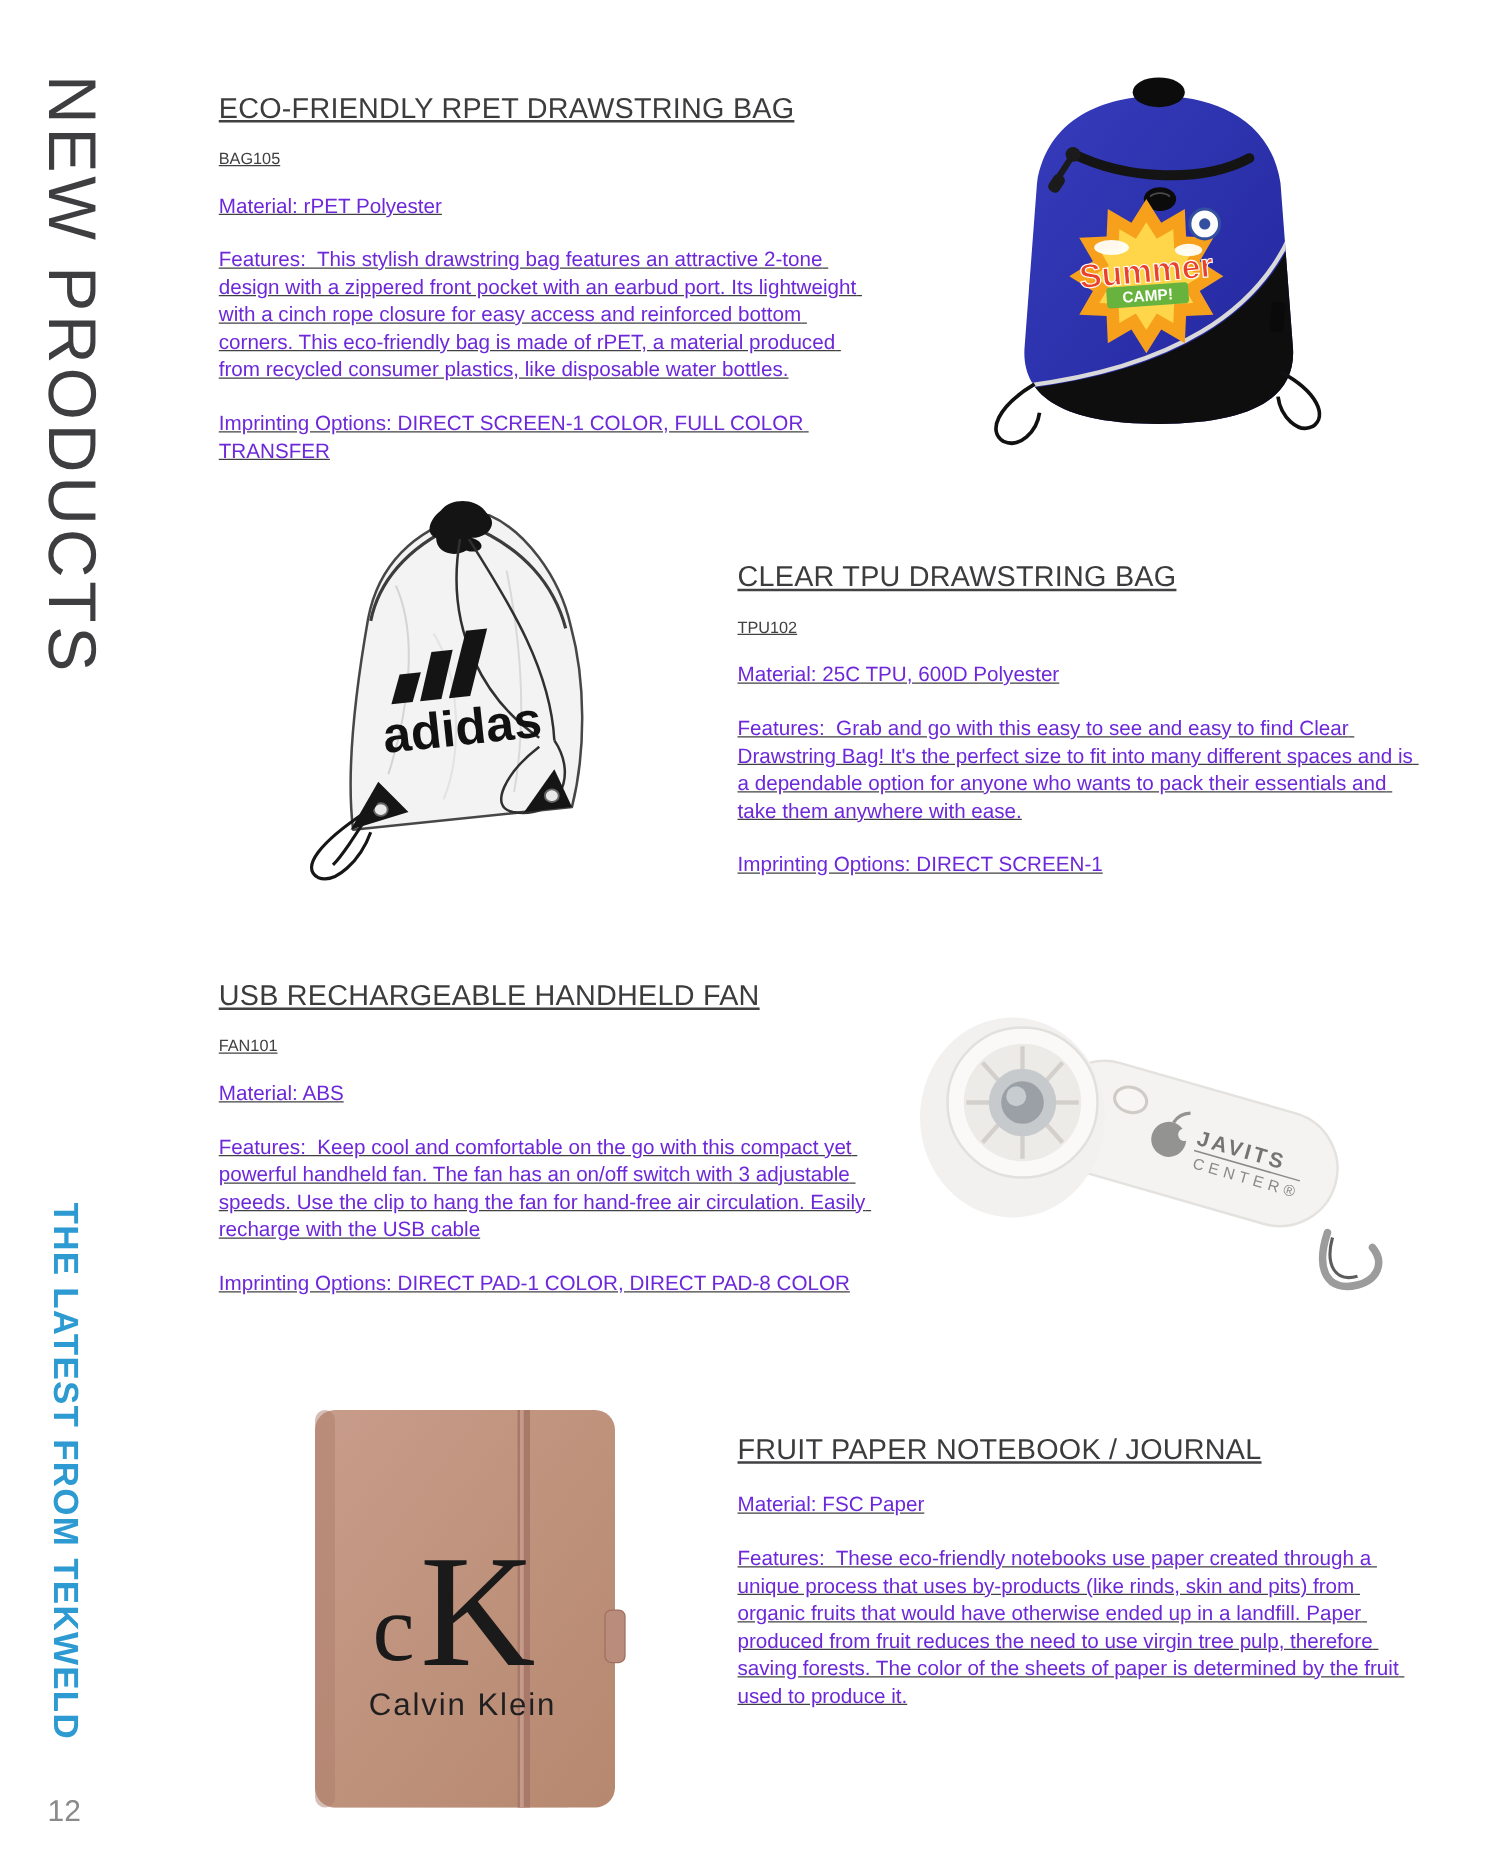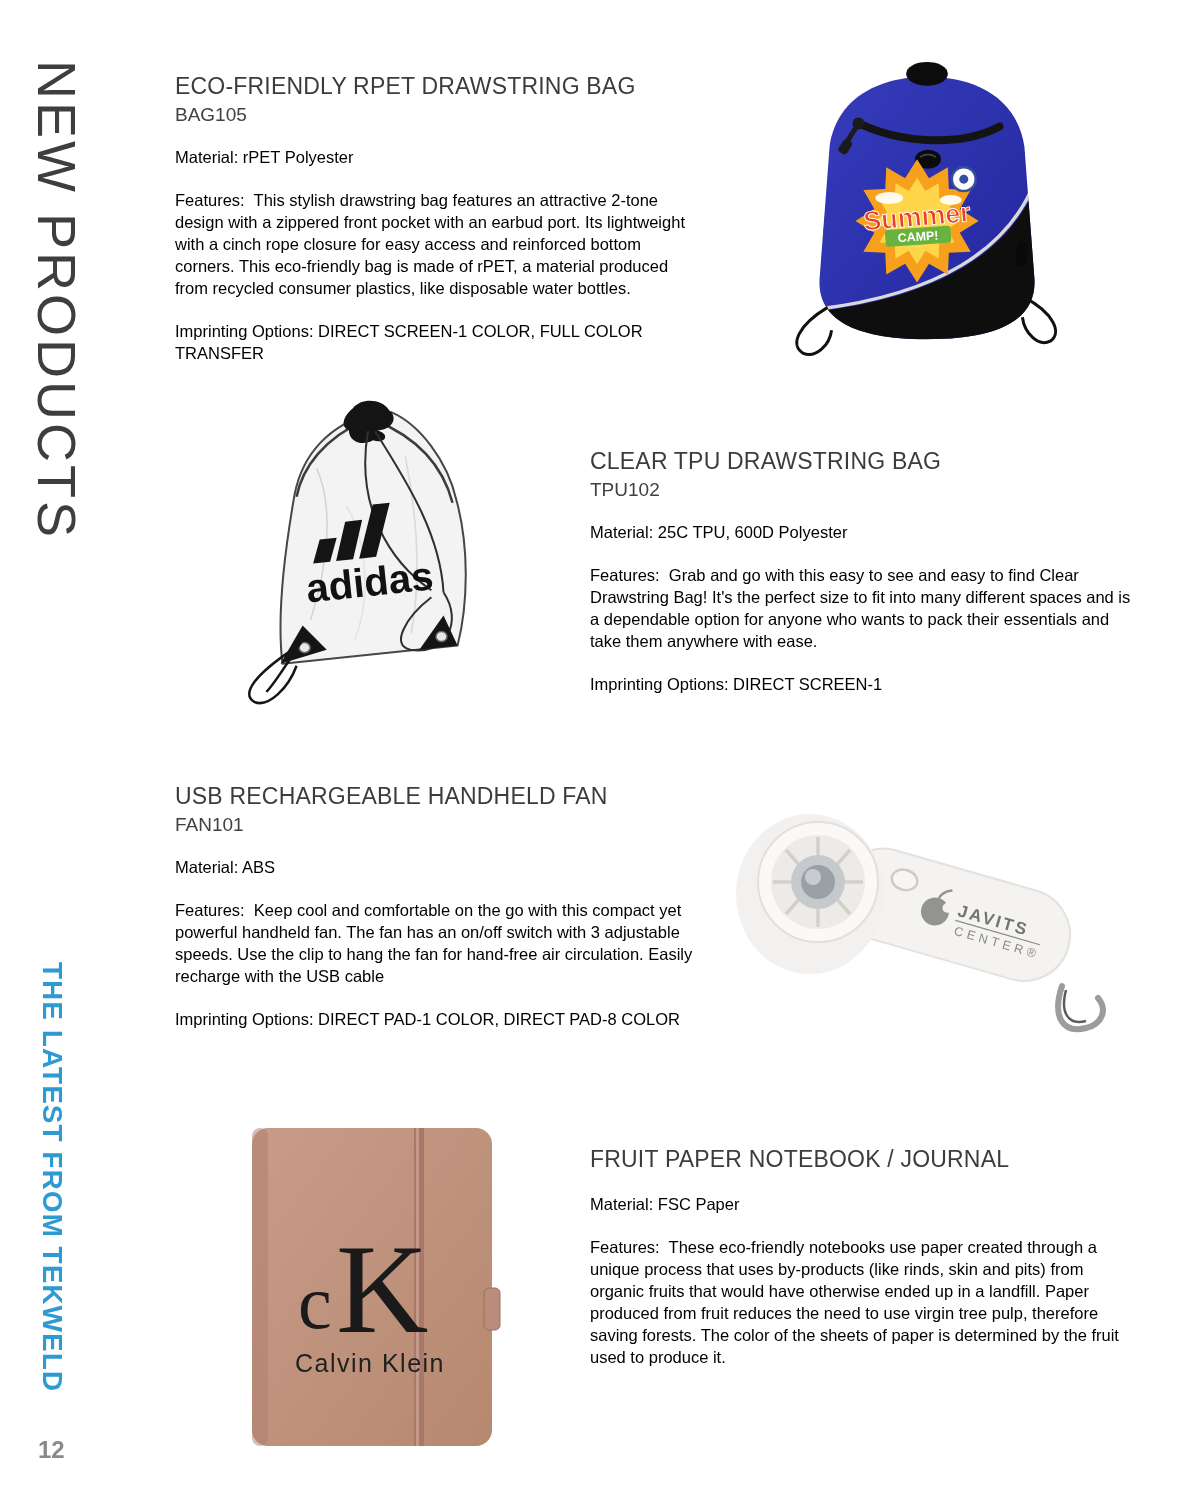--- a/index.html
+++ b/index.html
@@ -1,25 +1,25 @@
 <!DOCTYPE html>
 <html><head>
 <meta charset="utf-8">
 <style>
   html,body{margin:0;padding:0;background:#ffffff;}
   .page{position:relative;width:1200px;height:1500px;background:#ffffff;overflow:hidden;
         font-family:"Liberation Sans",sans-serif;color:#414043;}
   .vtext{position:absolute;writing-mode:vertical-rl;}
   .v-title{left:26px;top:60px;font-size:54px;letter-spacing:3px;color:#3e3e40;font-weight:400;}
   .v-tag{left:36px;top:962px;font-size:28px;letter-spacing:1px;color:#2d9ad2;font-weight:700;}
-  .pagenum{position:absolute;left:38px;top:1436px;font-size:24px;font-weight:700;color:#8a8a8a;}
-  .prod{position:absolute;}
+  .pagenum{position:absolute;left:38px;top:1436px;font-size:24px;font-weight:400;color:#8a8a8a;}
+  .prod{position:absolute;text-decoration:underline;}
   .prod h2{font-size:23px;font-weight:400;color:#3c3c3e;margin:0;letter-spacing:.2px;white-space:nowrap;}
-  .sku{font-size:19px;margin-top:4px;color:#414043;}
-  .material,.features,.imprint{font-size:16.5px;line-height:1.33;margin-top:21px;white-space:pre-wrap;color:#000000;}
+  .sku{font-size:13px;margin-top:19px;color:#414043;}
+  .material,.features,.imprint{font-size:16.5px;line-height:1.33;margin-top:21px;white-space:pre-wrap;color:#6d28d9;}
   .img-box{position:absolute;}
   .img-box svg{width:100%;height:100%;display:block;}
   #p1text{left:175px;top:73px;width:525px;}
   #p2text{left:590px;top:448px;width:548px;}
   #p3text{left:175px;top:783px;width:560px;}
   #p4text{left:590px;top:1146px;width:548px;}
   #p1img{left:768px;top:46px;width:318px;height:320px;}
   #p2img{left:203px;top:386px;width:324px;height:322px;}
   #p3img{left:710px;top:790px;width:424px;height:264px;}
   #p4img{left:236px;top:1120px;width:272px;height:338px;}

